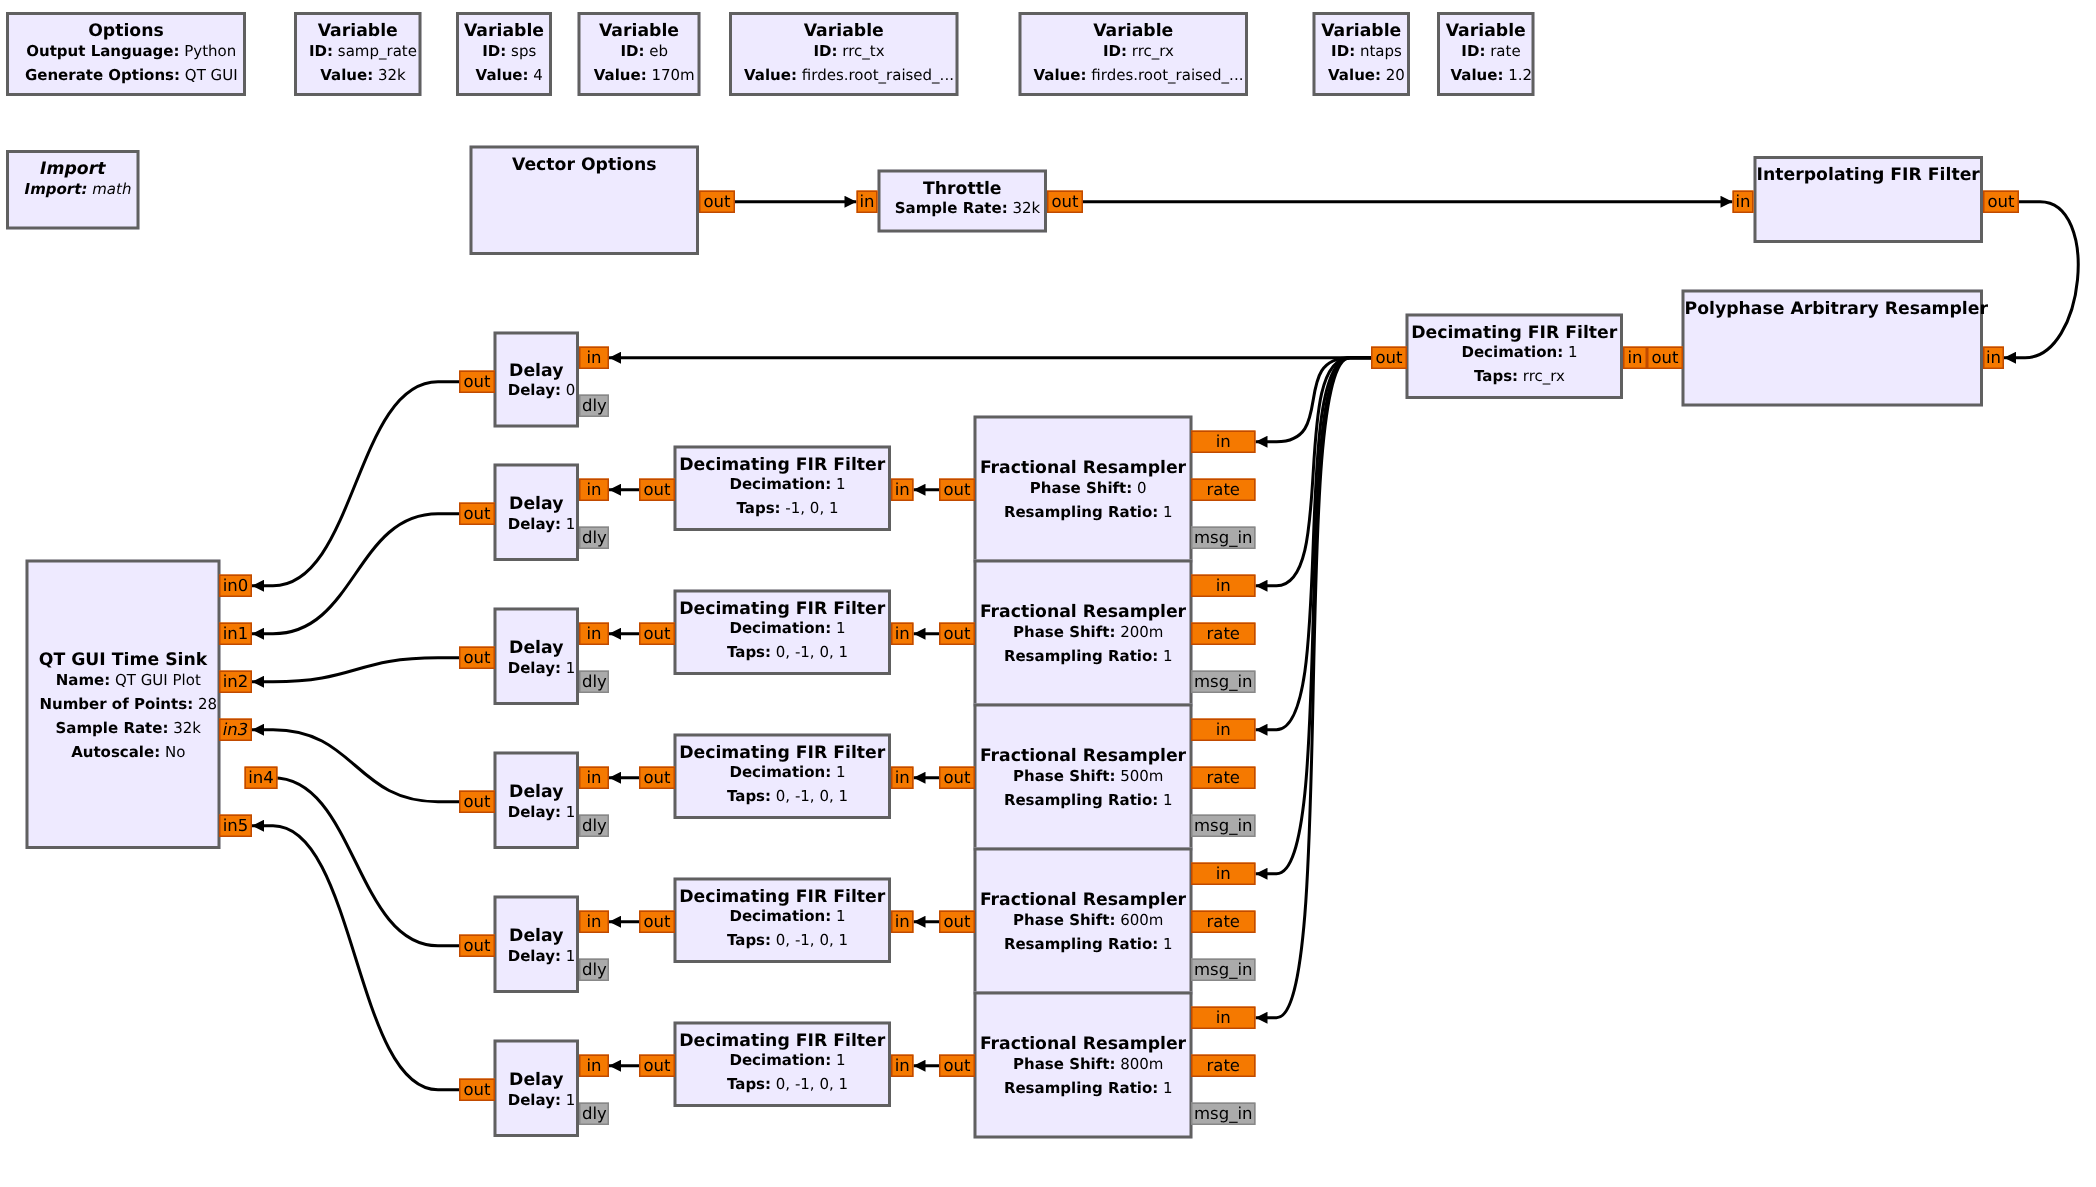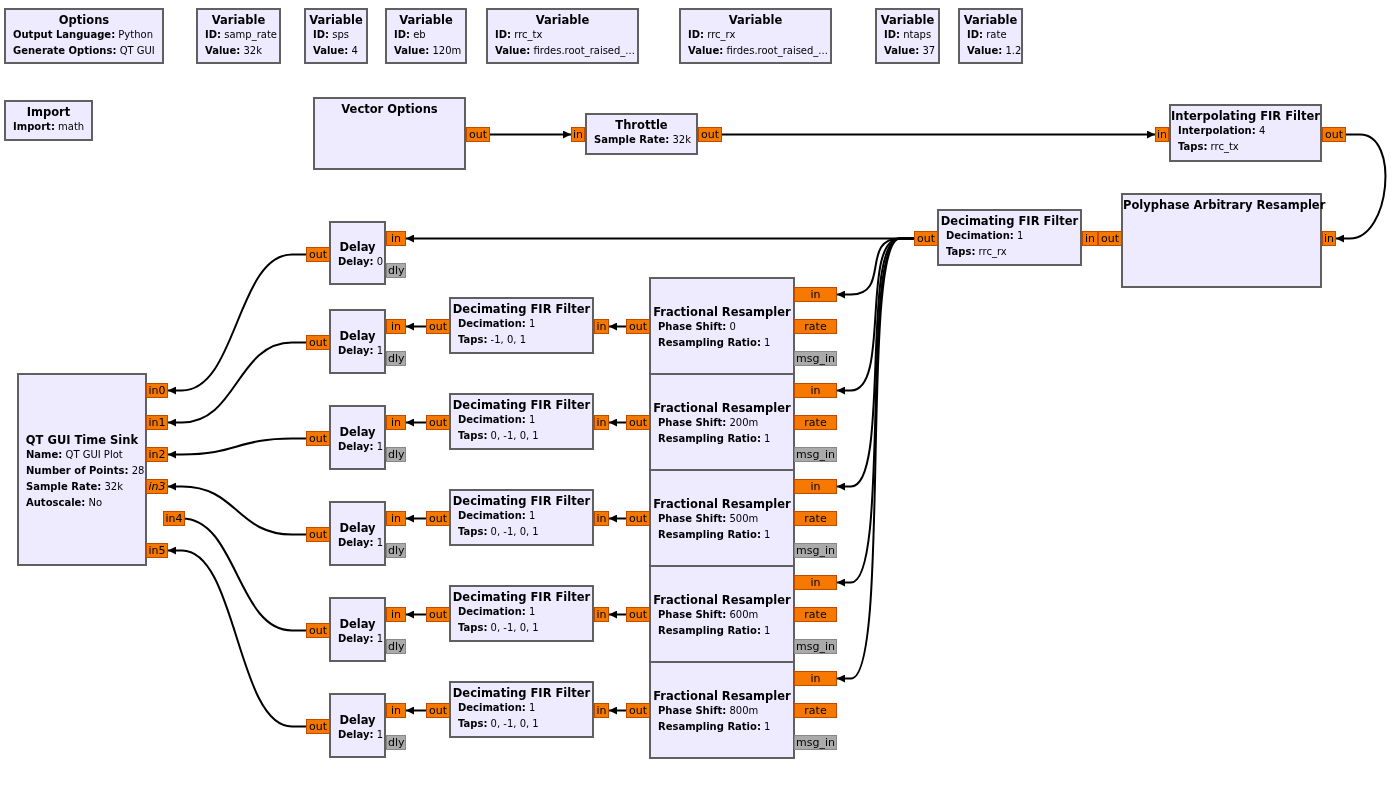--- a/index.html
+++ b/index.html
@@ -1,21 +1,21 @@
 <!DOCTYPE html>
 <html><head>
 <meta charset="utf-8">
 <style>
   html,body{margin:0;padding:0;background:#ffffff;}
   body{width:1397px;height:791px;position:relative;overflow:hidden;font-family:"DejaVu Sans",sans-serif;}
   #canvas{position:absolute;left:0;top:0;width:1397px;height:791px;padding-left:16px;}
   #wires{position:absolute;left:0;top:0;width:1397px;height:791px;pointer-events:none;}
   .block{position:absolute;box-sizing:border-box;background:#eeeaff;border:2px solid #606060;font-size:10px;color:#000;}
   .block .title{font-weight:bold;font-size:11.5px;text-align:center;white-space:nowrap;margin-top:3px;}
-  .block .params{padding:0 0 0 7px;}
+  .block .params{padding:0 0 0 7px;text-align:center;}
   .block .param{white-space:nowrap;line-height:16px;font-size:10px;}
   .block .param b{font-weight:bold;}
   .port{position:absolute;box-sizing:border-box;height:15px;font-size:11px;line-height:13px;text-align:center;border:1px solid #c04a00;background:#f57900;color:#000;padding:0 1px;white-space:nowrap;}
   .port.msg{background:#aaaaaa;border-color:#888888;}
 </style>
 </head>
 <body>
 
 <div id="canvas">
   <svg id="wires" xmlns="http://www.w3.org/2000/svg" viewBox="0 0 1397 791">
@@ -76,21 +76,21 @@
           <div class="param"><b>ID:</b> <span>sps</span></div>
           <div class="param"><b>Value:</b> <span>4</span></div>
         </div>
       </div>
     </div>
     <div class="block" style="left: 385px; top: 8px; width: 82px; height: 56px;">
       <div>
         <div class="title">Variable</div>
         <div class="params">
           <div class="param"><b>ID:</b> <span>eb</span></div>
-          <div class="param"><b>Value:</b> <span>120m</span></div>
+          <div class="param"><b>Value:</b> <span>170m</span></div>
         </div>
       </div>
     </div>
     <div class="block" style="left: 486px; top: 8px; width: 153px; height: 56px;">
       <div>
         <div class="title">Variable</div>
         <div class="params">
           <div class="param"><b>ID:</b> <span>rrc_tx</span></div>
           <div class="param"><b>Value:</b> <span>firdes.root_raised_...</span></div>
         </div>
@@ -103,34 +103,34 @@
           <div class="param"><b>ID:</b> <span>rrc_rx</span></div>
           <div class="param"><b>Value:</b> <span>firdes.root_raised_...</span></div>
         </div>
       </div>
     </div>
     <div class="block" style="left: 875px; top: 8px; width: 65px; height: 56px;">
       <div>
         <div class="title">Variable</div>
         <div class="params">
           <div class="param"><b>ID:</b> <span>ntaps</span></div>
-          <div class="param"><b>Value:</b> <span>37</span></div>
+          <div class="param"><b>Value:</b> <span>20</span></div>
         </div>
       </div>
     </div>
     <div class="block" style="left: 958px; top: 8px; width: 65px; height: 56px;">
       <div>
         <div class="title">Variable</div>
         <div class="params">
           <div class="param"><b>ID:</b> <span>rate</span></div>
           <div class="param"><b>Value:</b> <span>1.2</span></div>
         </div>
       </div>
     </div>
-    <div class="block" style="left: 4px; top: 100px; width: 89px; height: 41px;">
+    <div class="block" style="left: 4px; top: 100px; width: 89px; height: 53px; font-style: italic;">
       <div>
         <div class="title">Import</div>
         <div class="params">
           <div class="param"><b>Import:</b> <span>math</span></div>
         </div>
       </div>
     </div>
     <div class="block" style="left: 313px; top: 97px; width: 153px; height: 73px;">
       <div>
         <div class="title">Vector Options</div>
@@ -143,29 +143,25 @@
         <div class="params">
           <div class="param"><b>Sample Rate:</b> <span>32k</span></div>
         </div>
       </div>
     </div>
     <div class="port" style="left: 571px; top: 127px; width: 14px;">in</div>
     <div class="port" style="left: 698px; top: 127px; width: 24px;">out</div>
     <div class="block" style="left: 1169px; top: 104px; width: 153px; height: 58px;">
       <div>
         <div class="title">Interpolating FIR Filter</div>
-        <div class="params">
-          <div class="param"><b>Interpolation:</b> <span>4</span></div>
-          <div class="param"><b>Taps:</b> <span>rrc_tx</span></div>
-        </div>
       </div>
     </div>
     <div class="port" style="left: 1155px; top: 127px; width: 14px;">in</div>
     <div class="port" style="left: 1322px; top: 127px; width: 24px;">out</div>
-    <div class="block" style="left: 1121px; top: 193px; width: 201px; height: 95px;">
+    <div class="block" style="left: 1121px; top: 193px; width: 201px; height: 78px;">
       <div>
         <div class="title">Polyphase Arbitrary Resampler</div>
       </div>
     </div>
     <div class="port" style="left: 1322px; top: 231px; width: 14px;">in</div>
     <div class="port" style="left: 1098px; top: 231px; width: 24px;">out</div>
     <div class="block" style="left: 937px; top: 209px; width: 145px; height: 57px;">
       <div>
         <div class="title">Decimating FIR Filter</div>
         <div class="params">

